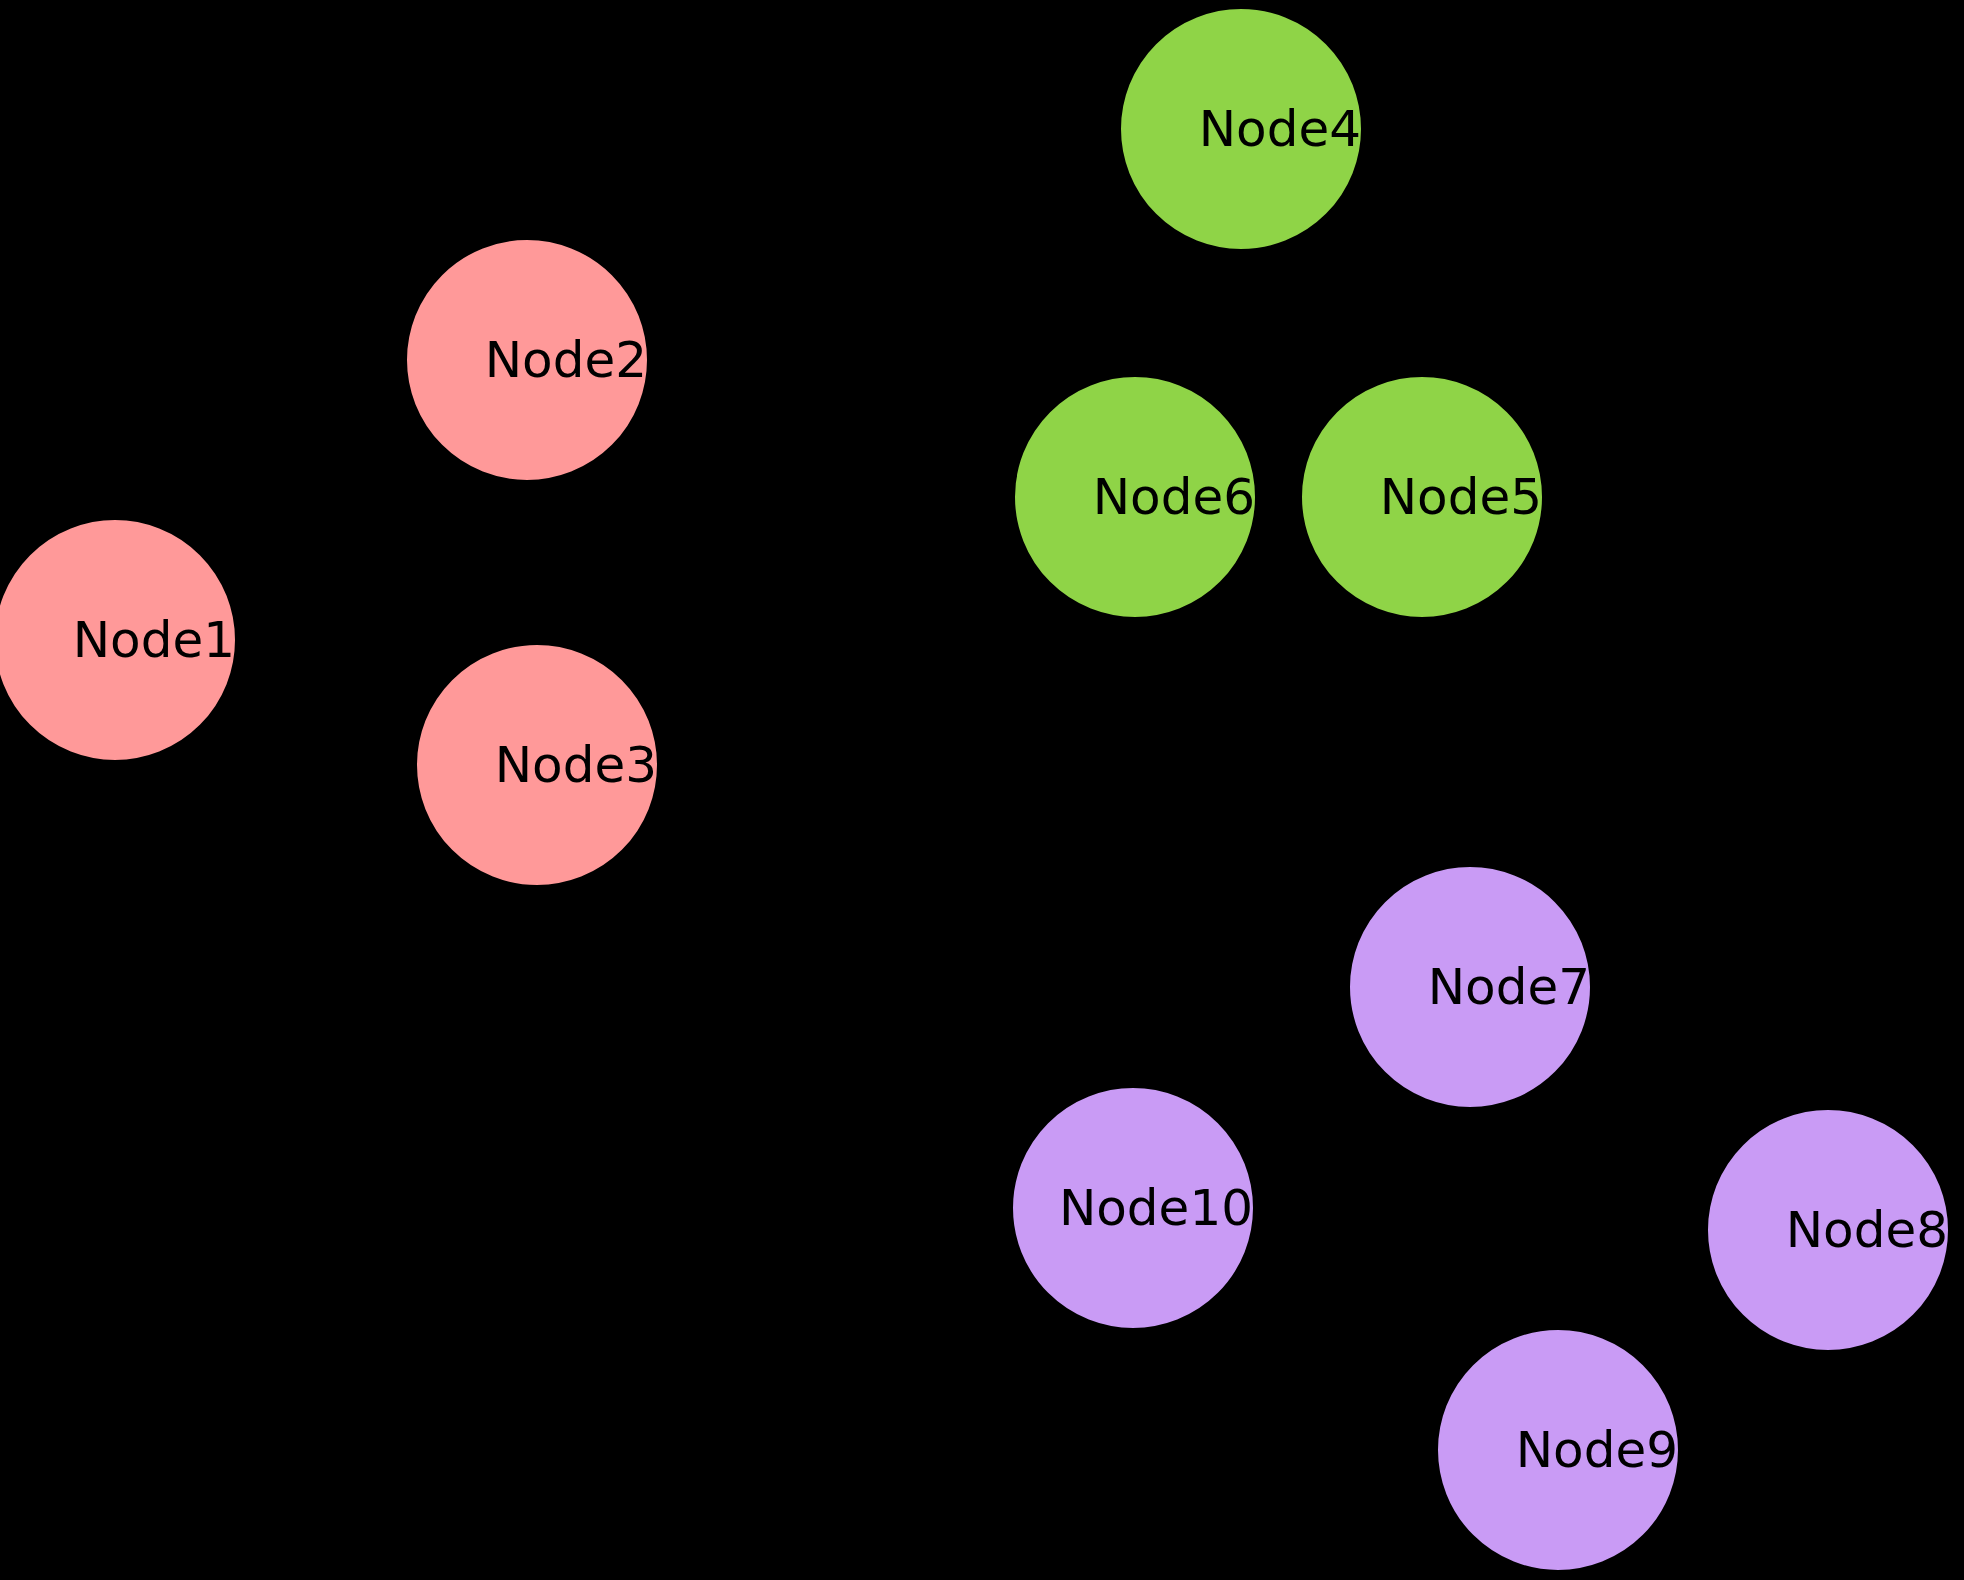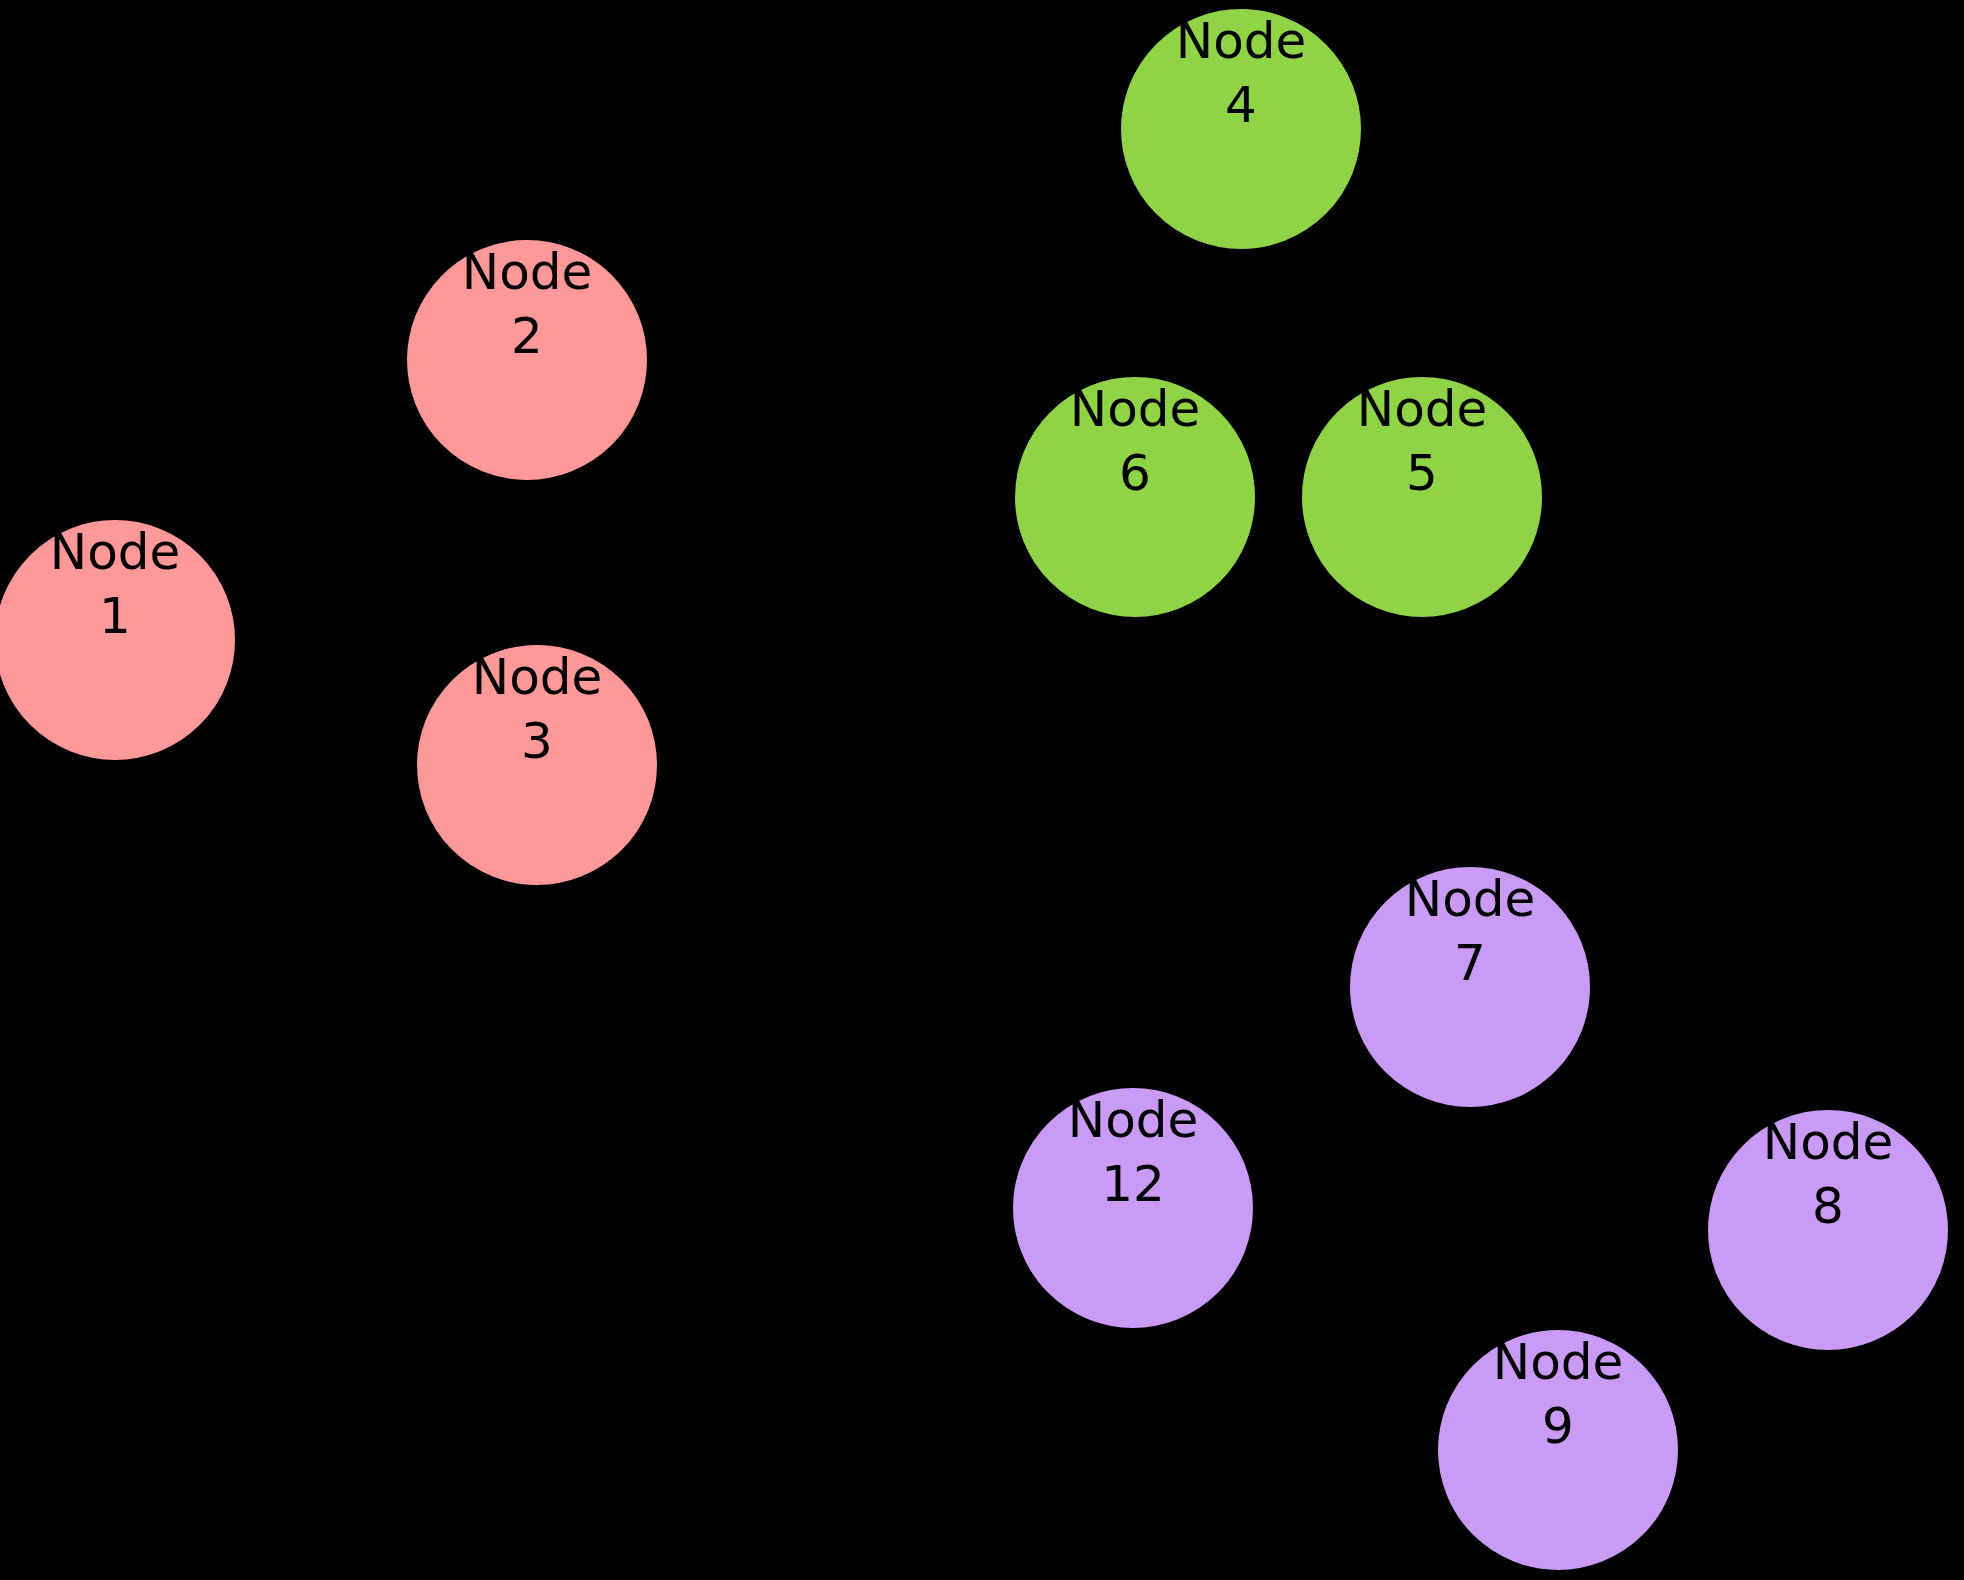--- a/index.html
+++ b/index.html
@@ -14,23 +14,23 @@
     background: #000000;
     overflow: hidden;
     font-family: "DejaVu Sans", "Liberation Sans", sans-serif;
   }
   .node {
     position: absolute;
     border-radius: 50%;
     box-sizing: border-box;
     border: 5px solid #000000;
     display: flex;
-    flex-direction: column;
+    flex-direction: row;
     align-items: center;
-    justify-content: flex-start;
+    justify-content: flex-end;
     line-height: 1.28;
     color: #000000;
     font-size: 50px;
     font-weight: 400;
     text-align: center;
     user-select: none;
   }
   .node .node-word { display: block; }
   .node .node-num  { display: block; }
 </style>
@@ -69,15 +69,15 @@
     <div class="node" style="left: 1703px; top: 1105px; width: 250px; height: 250px; background: rgb(201, 155, 245); border-color: rgb(0, 0, 0); color: rgb(0, 0, 0);">
       <span class="node-word">Node</span>
       <span class="node-num">8</span>
     </div>
     <div class="node" style="left: 1433px; top: 1325px; width: 250px; height: 250px; background: rgb(201, 155, 245); border-color: rgb(0, 0, 0); color: rgb(0, 0, 0);">
       <span class="node-word">Node</span>
       <span class="node-num">9</span>
     </div>
     <div class="node" style="left: 1008px; top: 1083px; width: 250px; height: 250px; background: rgb(201, 155, 245); border-color: rgb(0, 0, 0); color: rgb(0, 0, 0);">
       <span class="node-word">Node</span>
-      <span class="node-num">12</span>
+      <span class="node-num">10</span>
     </div>
   </div>
 
 </body></html>

